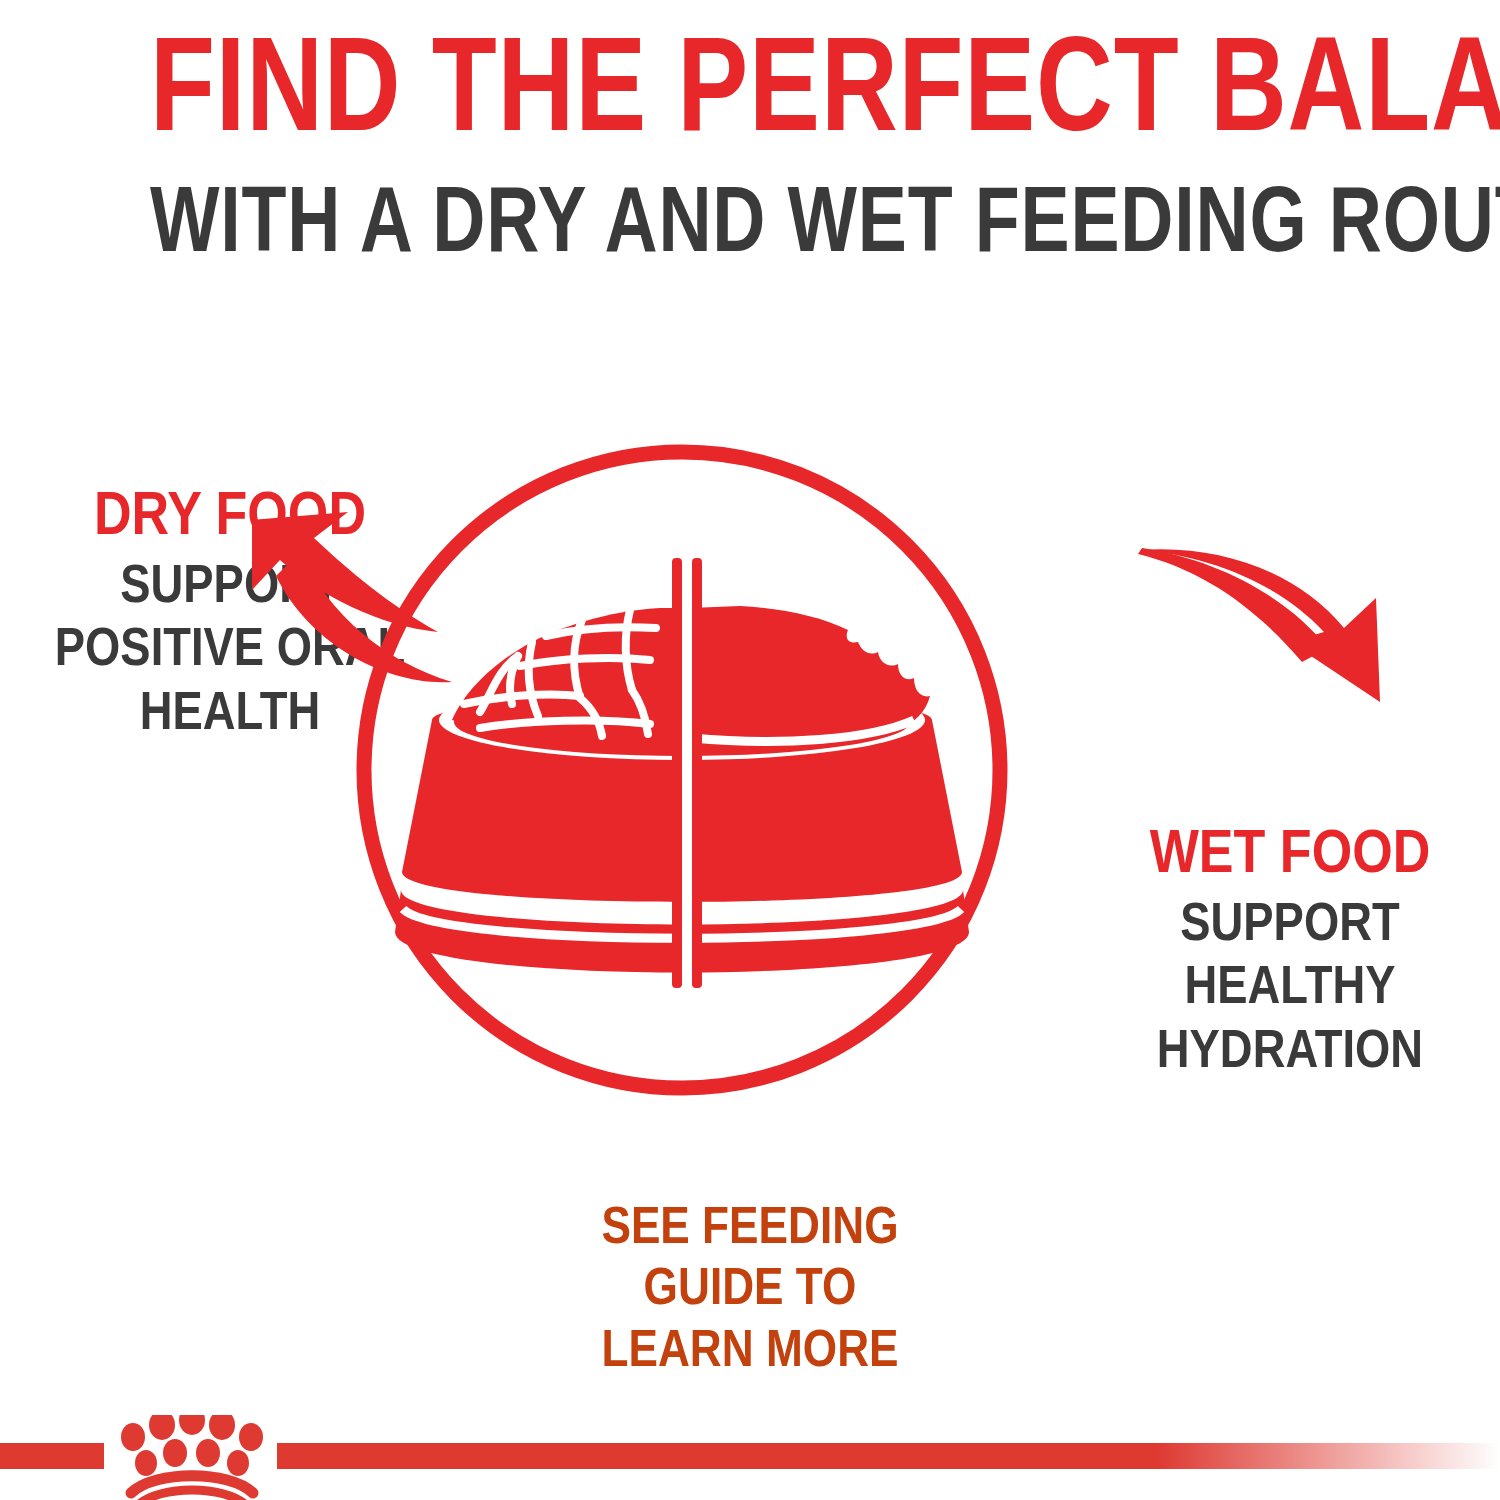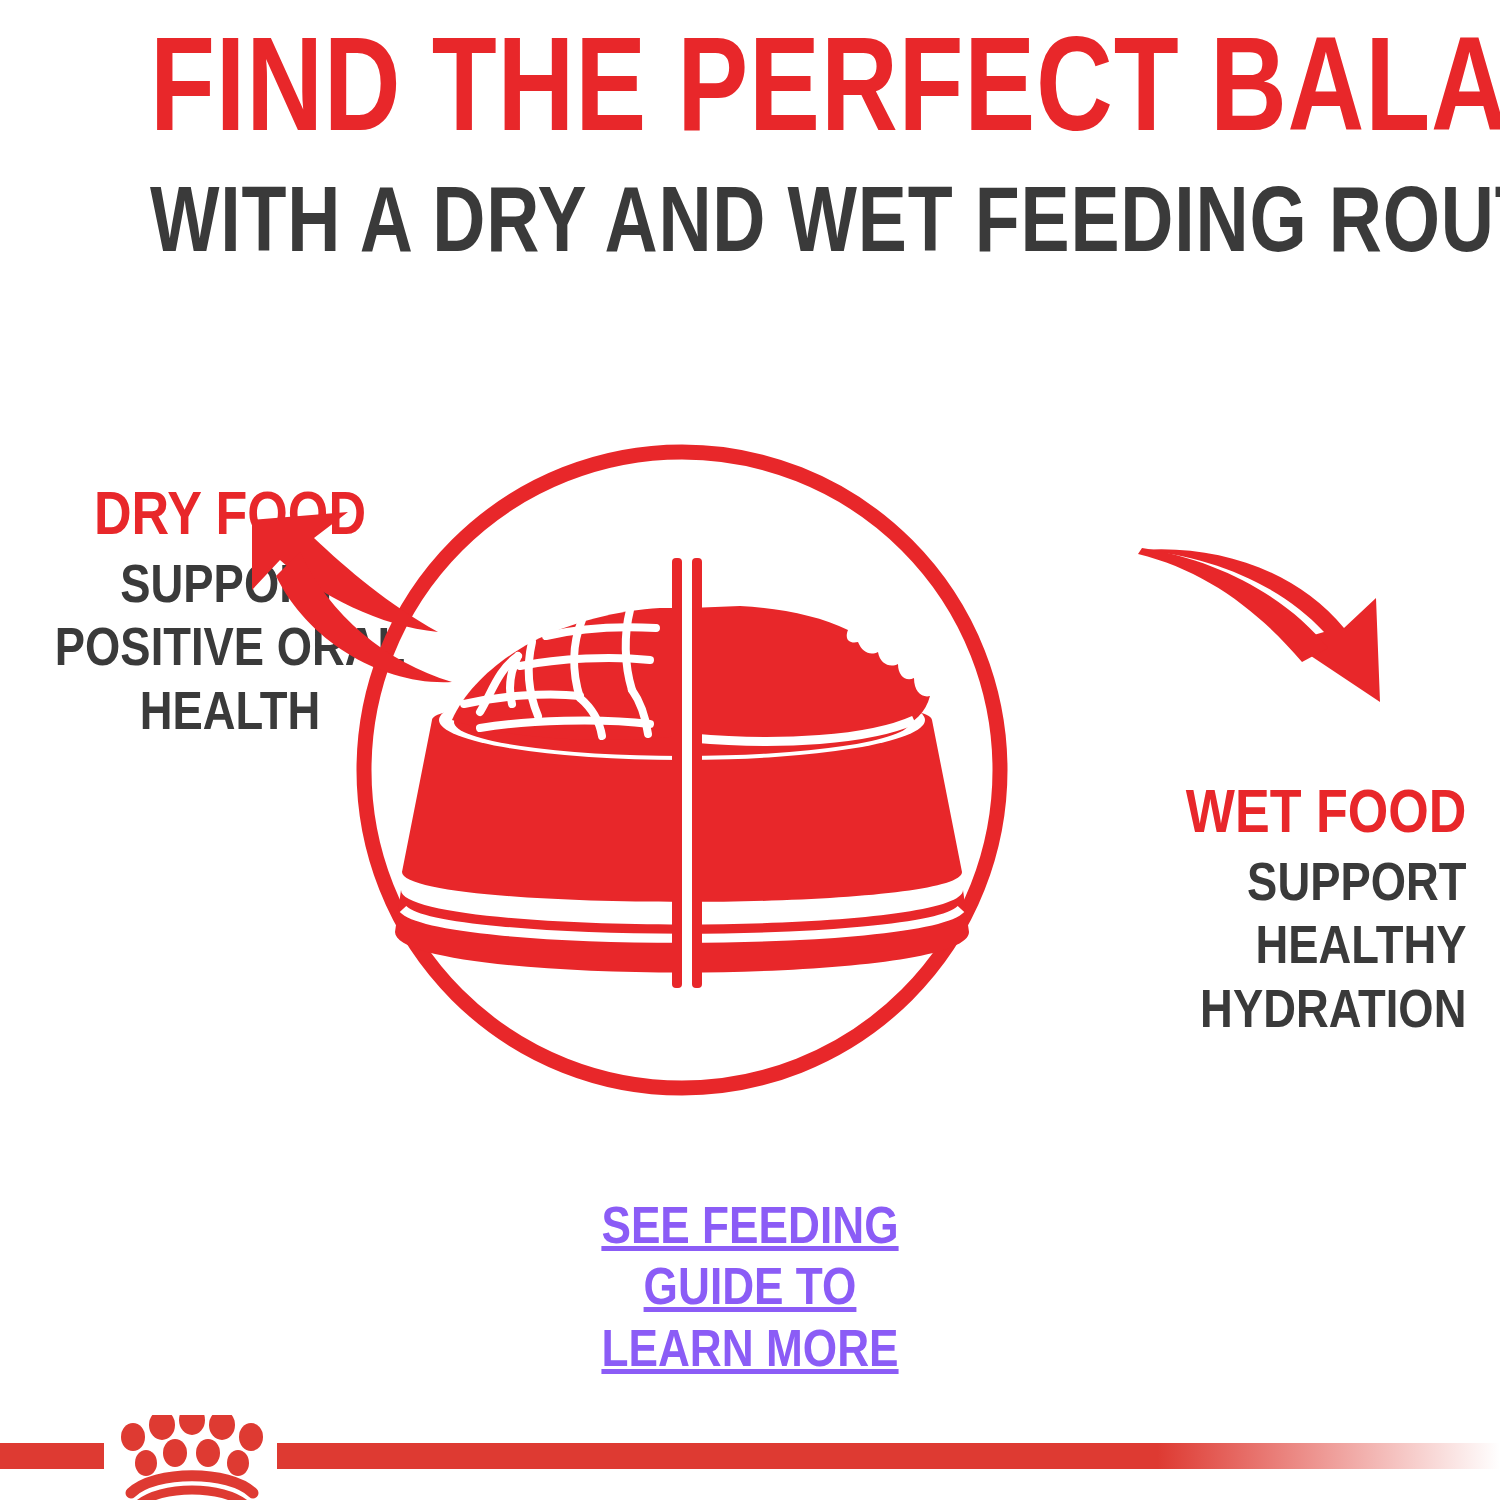--- a/index.html
+++ b/index.html
@@ -66,35 +66,34 @@
     font-family: "Liberation Sans Narrow", "Liberation Sans", sans-serif;
     font-weight: 700;
     font-size: 54px;
     line-height: 1.18;
     color: #3A3A3A;
     transform: scaleX(0.84);
     margin-top: 6px;
   }
 
   #dry-label { left: 20px; top: 480px; width: 420px; }
-  #wet-label { left: 1080px; top: 778px; width: 420px; text-align: right; }
+  #wet-label { left: 1080px; top: 818px; width: 420px; }
 
   
   #bottom-caption {
     position: absolute;
     left: 480px;
     top: 1195px;
     width: 540px;
     text-align: center;
     font-family: "Liberation Sans Narrow", "Liberation Sans", sans-serif;
     font-weight: 700;
     font-size: 52px;
     line-height: 1.18;
-    color: #8b5cf6;
-    text-decoration: underline;
+    color: #c2410c;
   }
   #bottom-caption > div { transform: scaleX(0.85); }
 
   
   #illustration {
     position: absolute;
     left: 180px;
     top: 420px;
     width: 1280px;
     height: 720px;

